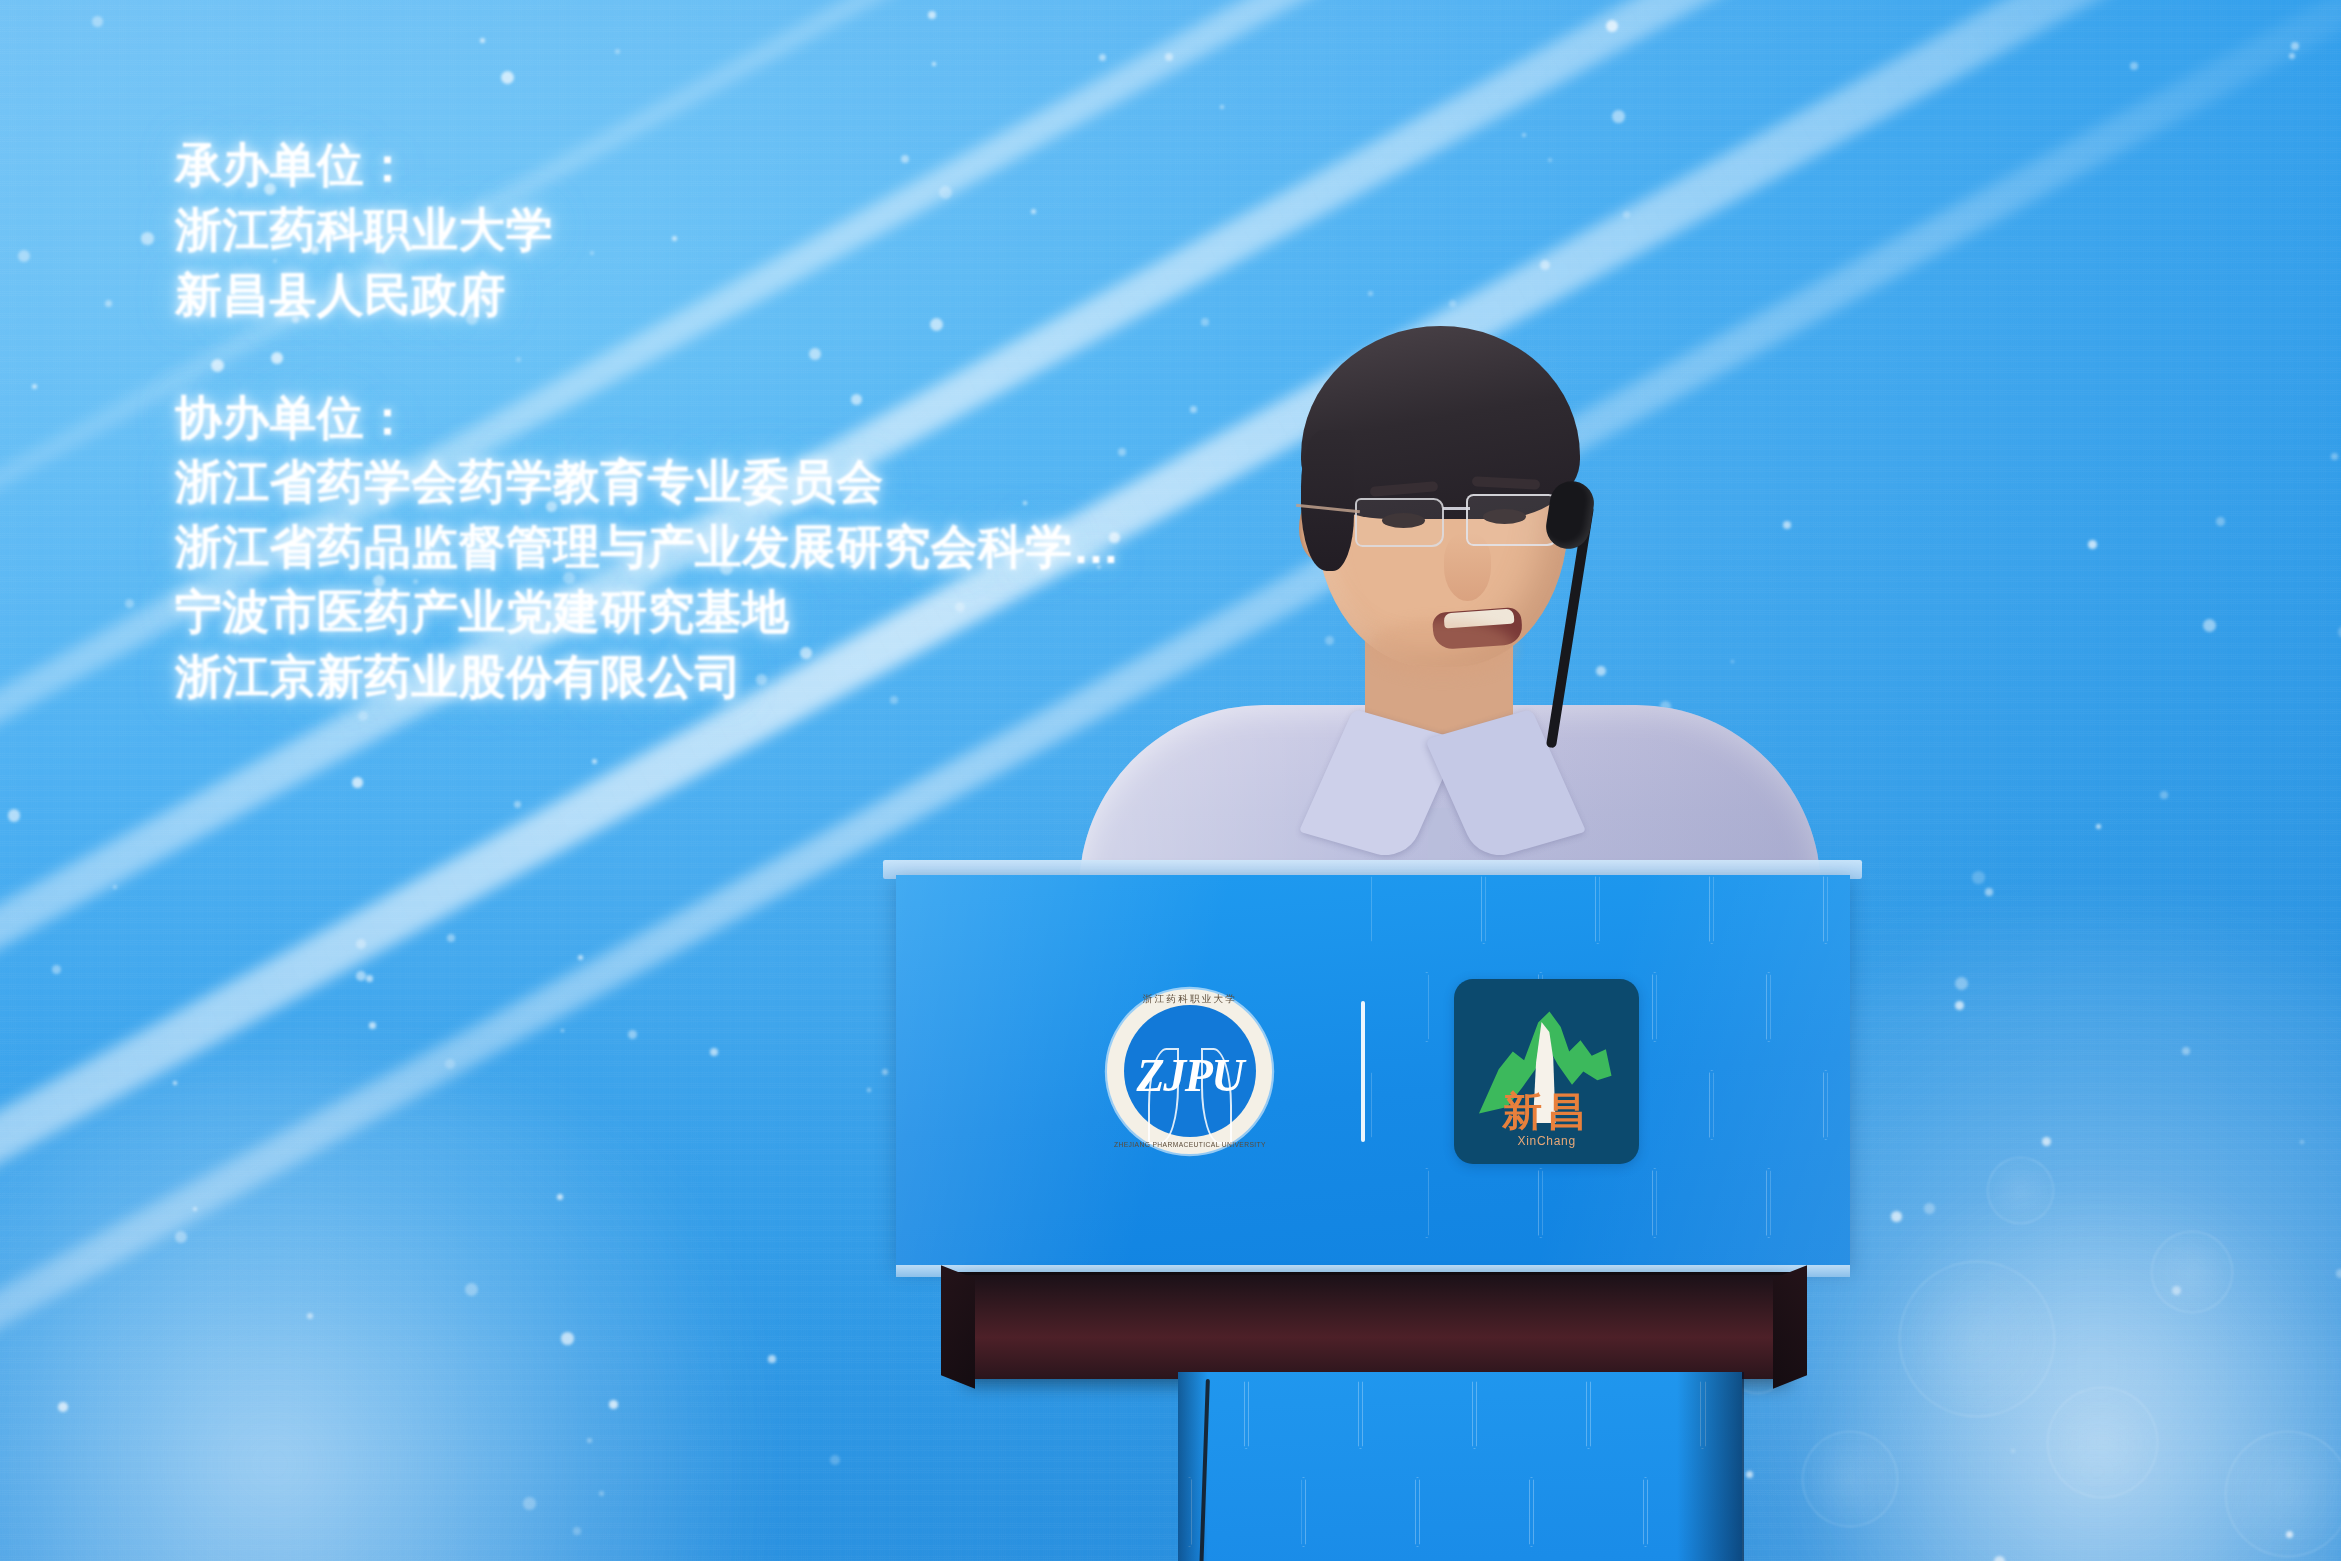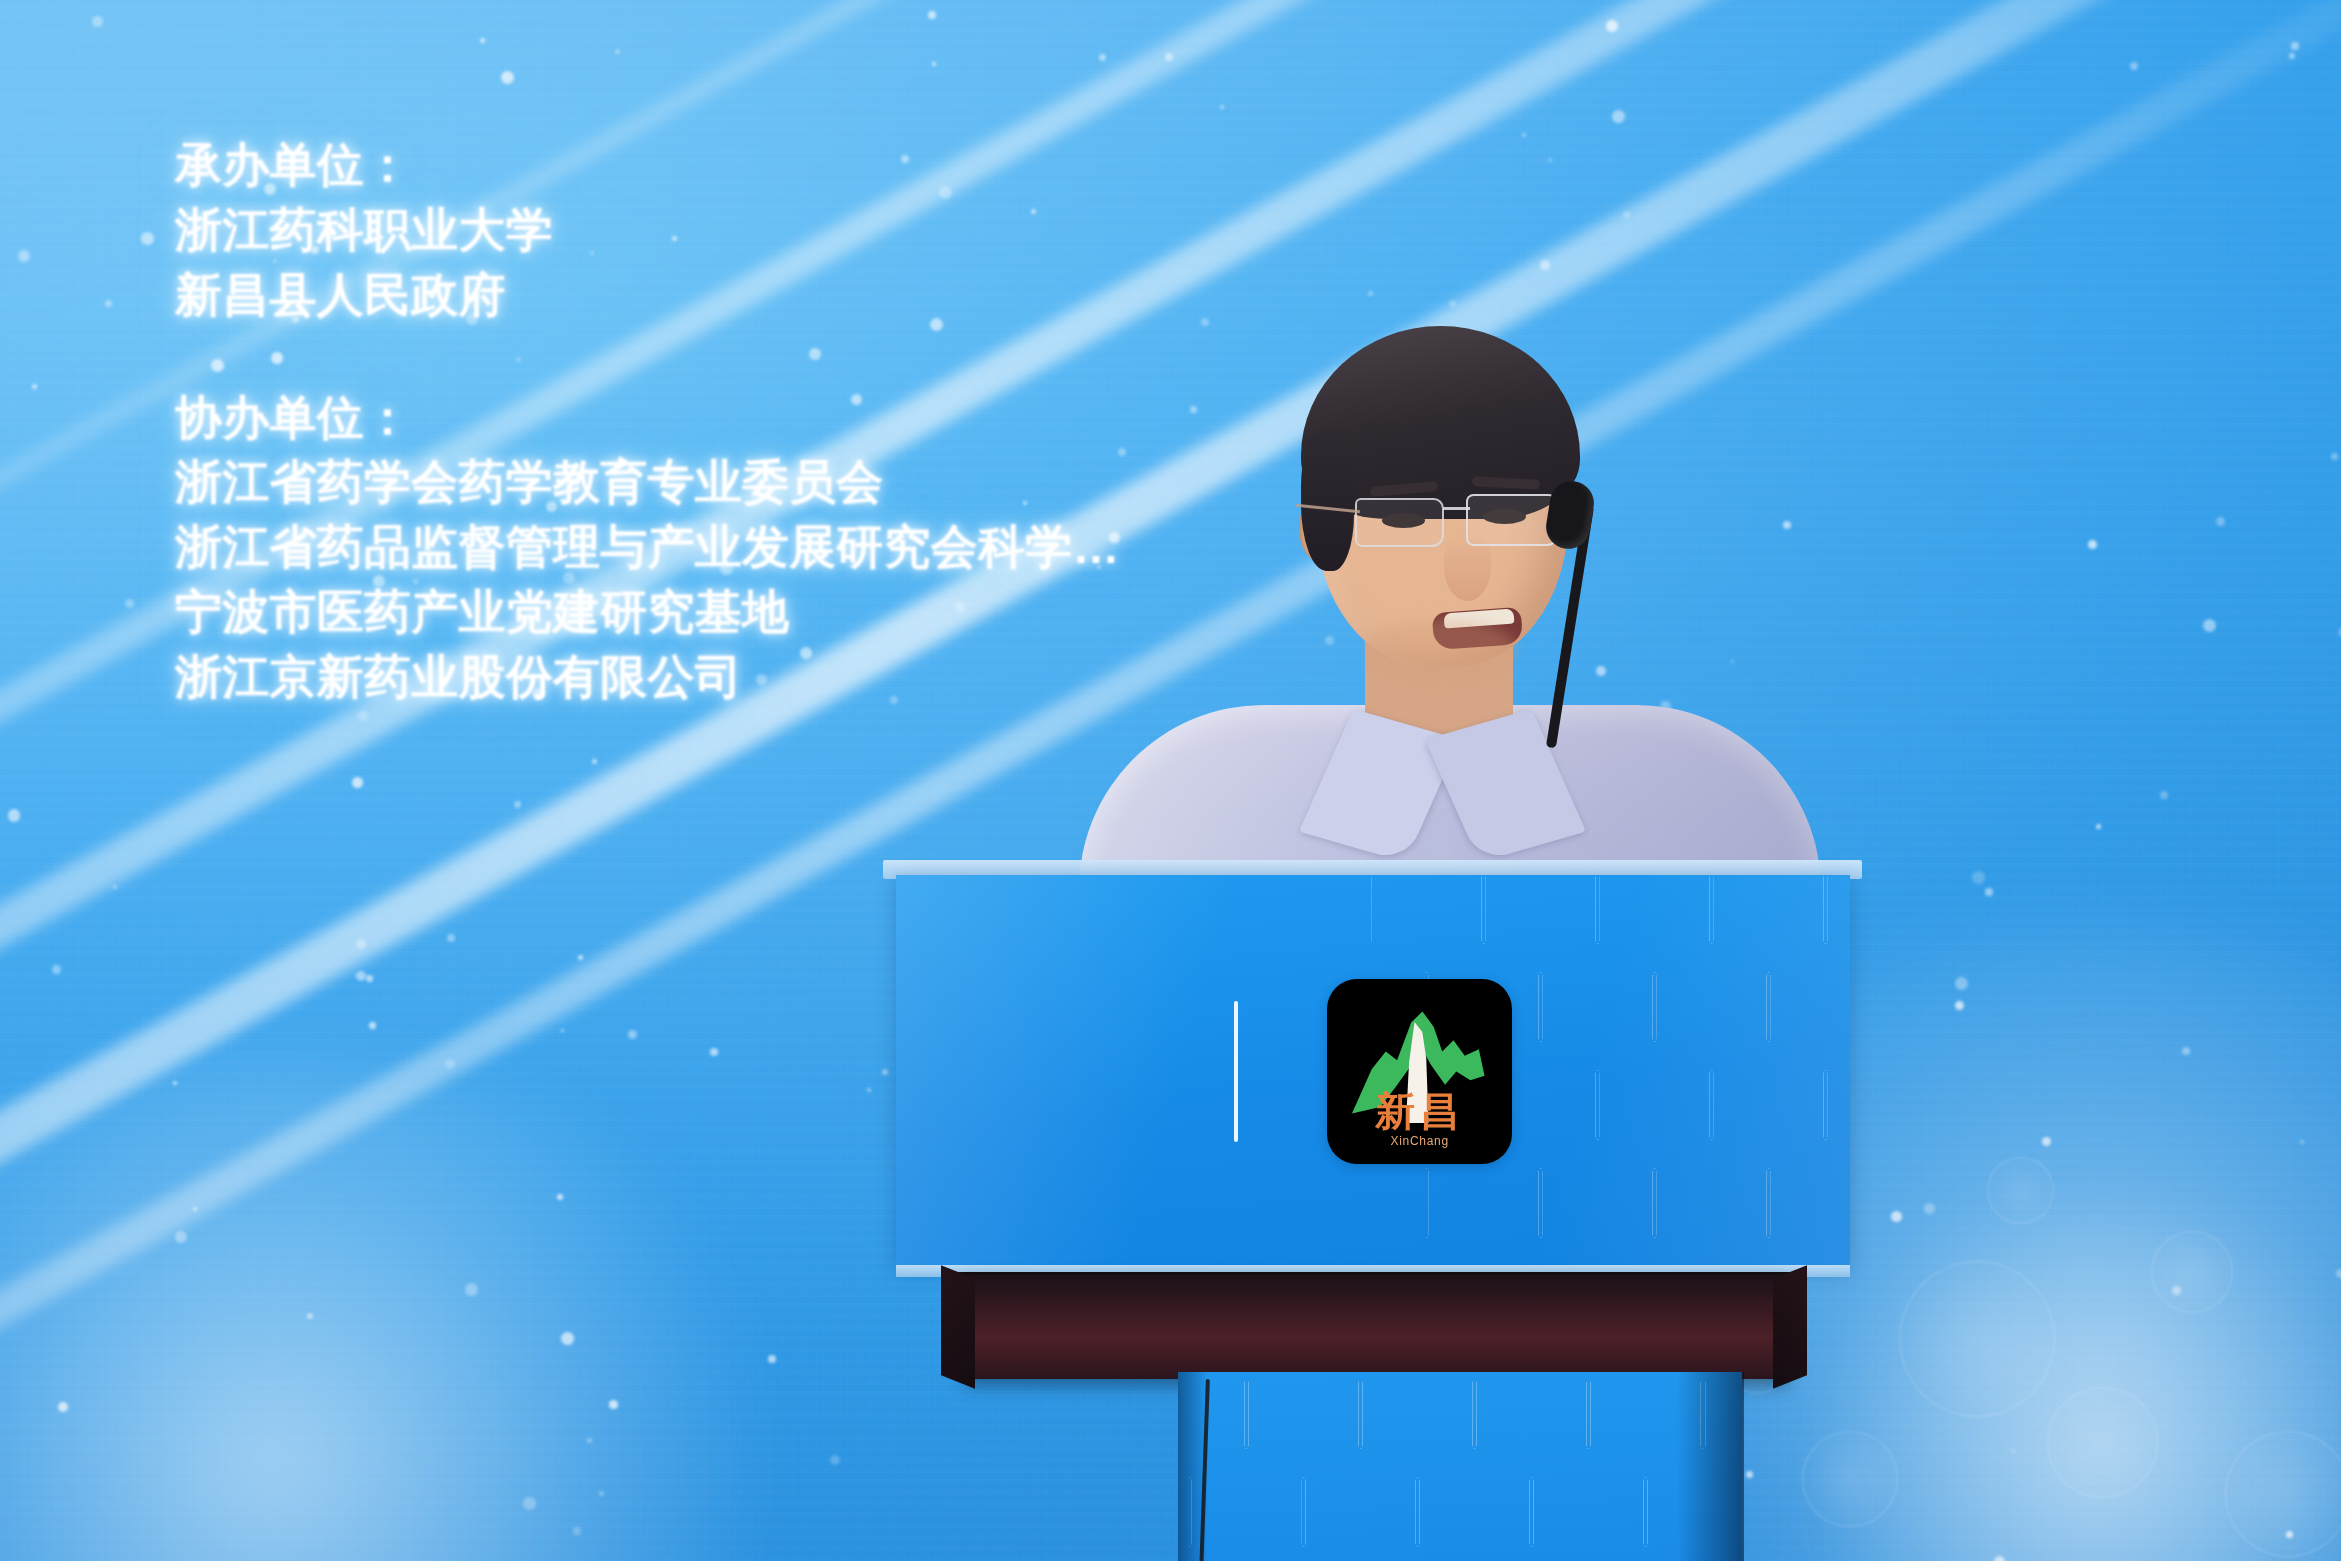--- a/index.html
+++ b/index.html
@@ -137,21 +137,21 @@
   .wreathL,.wreathR{position:absolute;top:43px;width:31px;height:96px;border:2.2px solid rgba(255,255,255,.85);
     border-radius:60% 0 60% 0;}
   .wreathL{left:24px;}
   .wreathR{right:24px;transform:scaleX(-1);}
   .seal-latin{position:absolute;left:0;bottom:6px;width:100%;text-align:center;font-size:6.7px;color:#5b4a38;letter-spacing:0.4px;}
   .seal-cn{position:absolute;left:0;top:4.4px;width:100%;text-align:center;font-size:9.6px;color:#5b4a38;letter-spacing:2.2px;}
 
   .divider{width:3.7px;height:141px;background:rgba(255,255,255,.92);border-radius:2.2px;}
 
   
-  .xc{position:relative;width:185px;height:185px;border-radius:30px;background:#000000;
+  .xc{position:relative;width:185px;height:185px;border-radius:19px;background:#0c4a6e;
     box-shadow:0 2.2px 10.4px rgba(0,40,90,.22);}
   .xc-mtn{position:absolute;left:22px;top:28px;width:141px;height:111px;
     background:#3cb95c;
     clip-path:polygon(2% 96%, 16% 56%, 26% 40%, 34% 48%, 44% 14%, 52% 4%, 60% 18%, 66% 40%, 74% 30%, 82% 44%, 92% 38%, 96% 62%, 86% 66%, 76% 58%, 68% 70%, 58% 52%, 50% 34%, 42% 56%, 33% 72%, 22% 90%);}
   .xc-white{position:absolute;left:71px;top:43px;width:39px;height:101px;background:#f6f2ea;
     clip-path:polygon(42% 0%, 62% 10%, 72% 36%, 78% 100%, 20% 100%, 28% 40%);}
   .xc-cn{position:absolute;left:0;top:113px;width:100%;text-align:center;color:#e8803c;
     font-size:40px;font-weight:700;font-family:"Liberation Serif",serif;letter-spacing:4.4px;line-height:1;}
   .xc-en{position:absolute;left:0;bottom:16.3px;width:100%;text-align:center;color:#e8a878;
     font-size:12px;letter-spacing:0.7px;}
@@ -442,20 +442,29 @@
           <div class="hex" style="left: 589px; top: 362px;"></div>
           <div class="hex" style="left: 703px; top: 362px;"></div>
           <div class="hex" style="left: 817px; top: 362px;"></div>
           <div class="hex" style="left: 931px; top: 362px;"></div>
         </div>
     </div>
     <div class="pod-sheen"></div>
 
     <div class="logos">
 
+      <div class="seal">
+        <div class="seal-cn">浙江药科职业大学</div>
+        <div class="seal-in">
+          <div class="wreathL"></div>
+          <div class="wreathR"></div>
+          <div class="seal-zjpu">ZJPU</div>
+        </div>
+        <div class="seal-latin">ZHEJIANG PHARMACEUTICAL UNIVERSITY</div>
+      </div>
 
       <div class="divider"></div>
 
       <div class="xc">
         <div class="xc-mtn"></div>
         <div class="xc-white"></div>
         <div class="xc-cn">新昌</div>
         <div class="xc-en">XinChang</div>
       </div>
 

